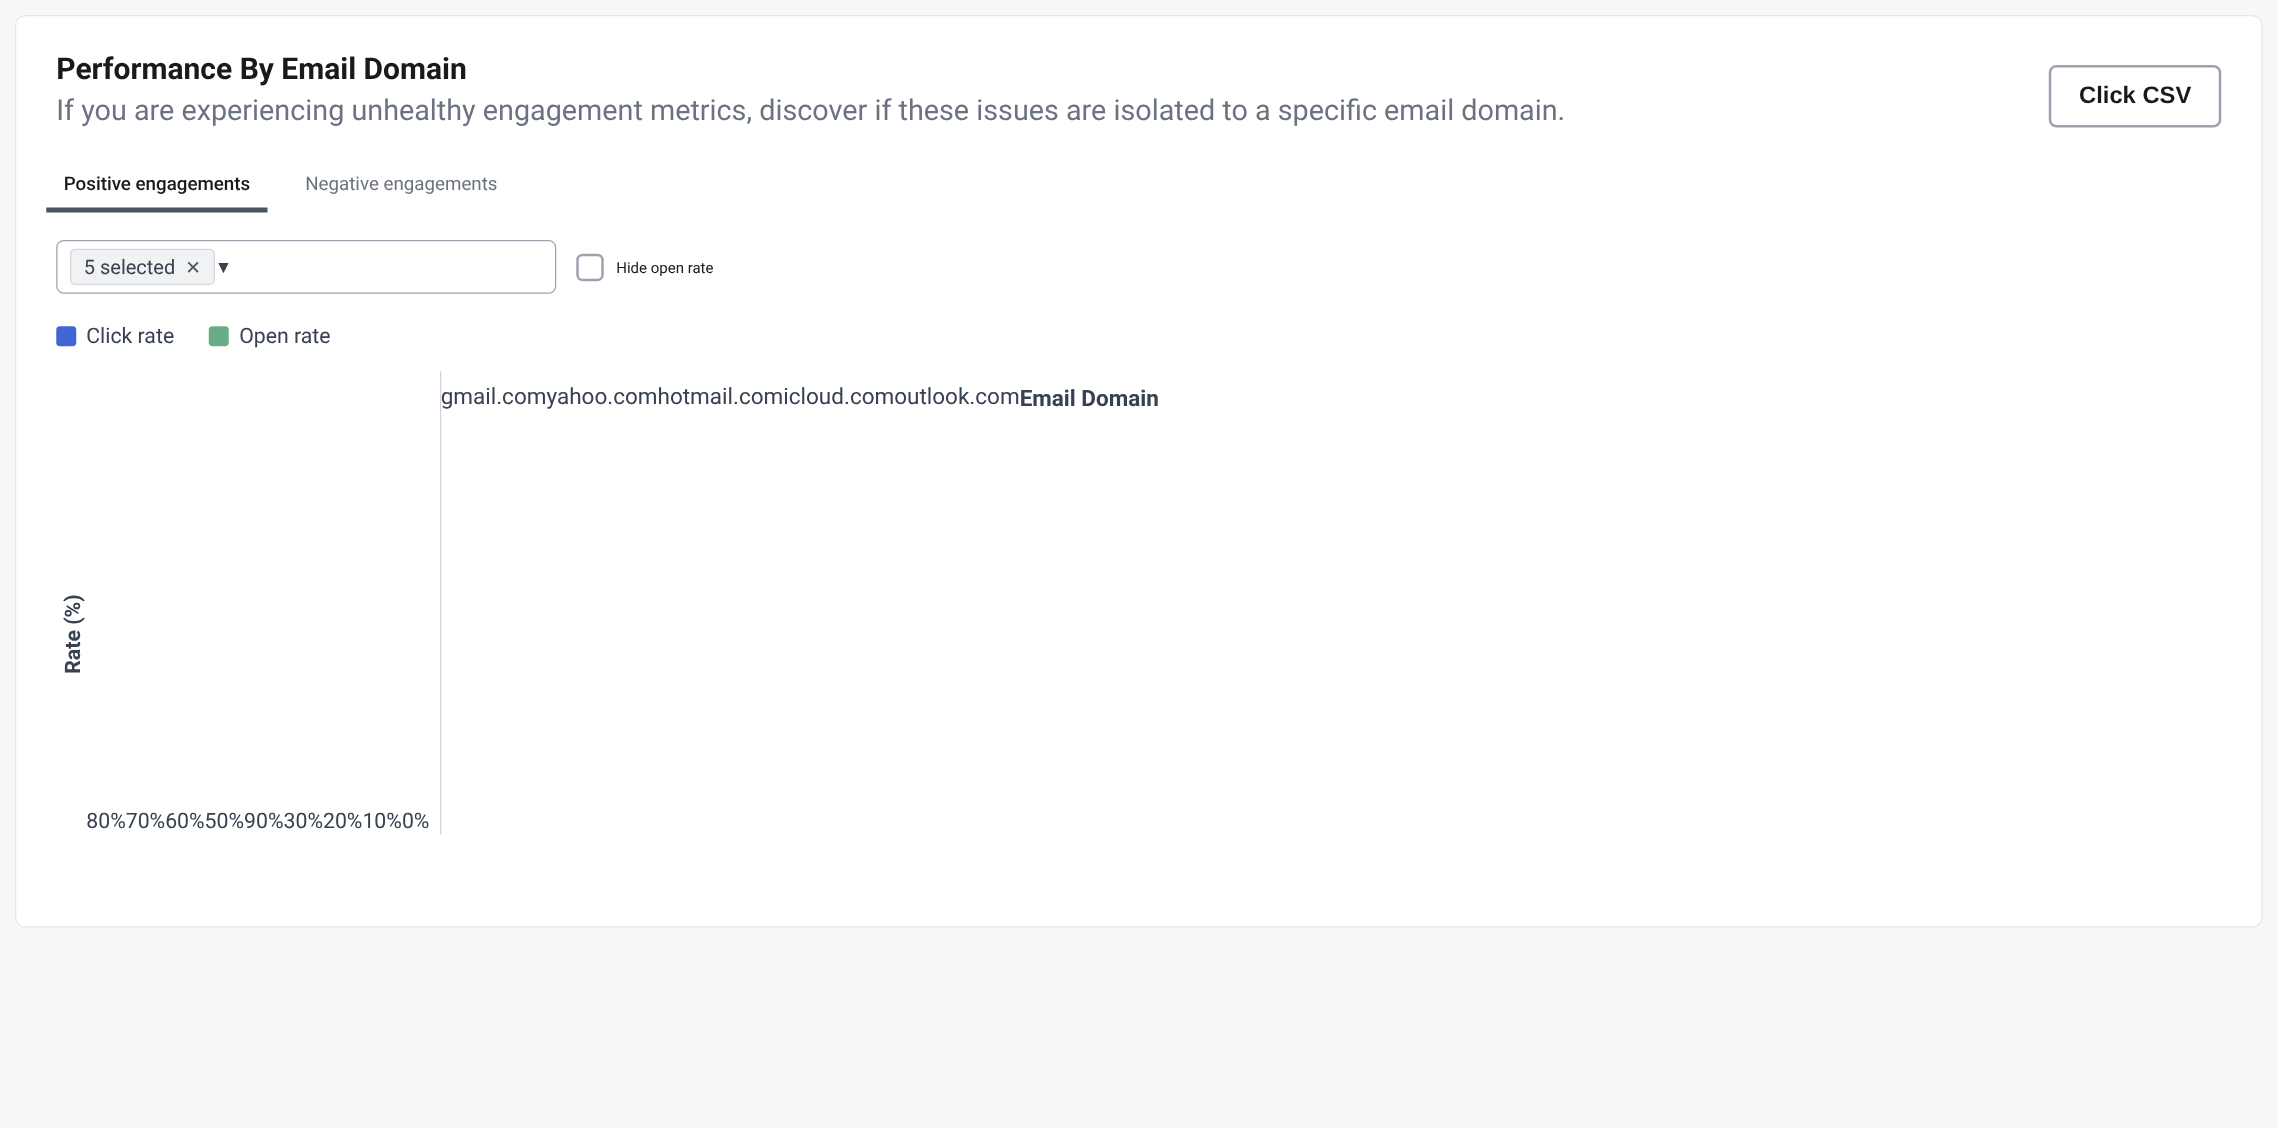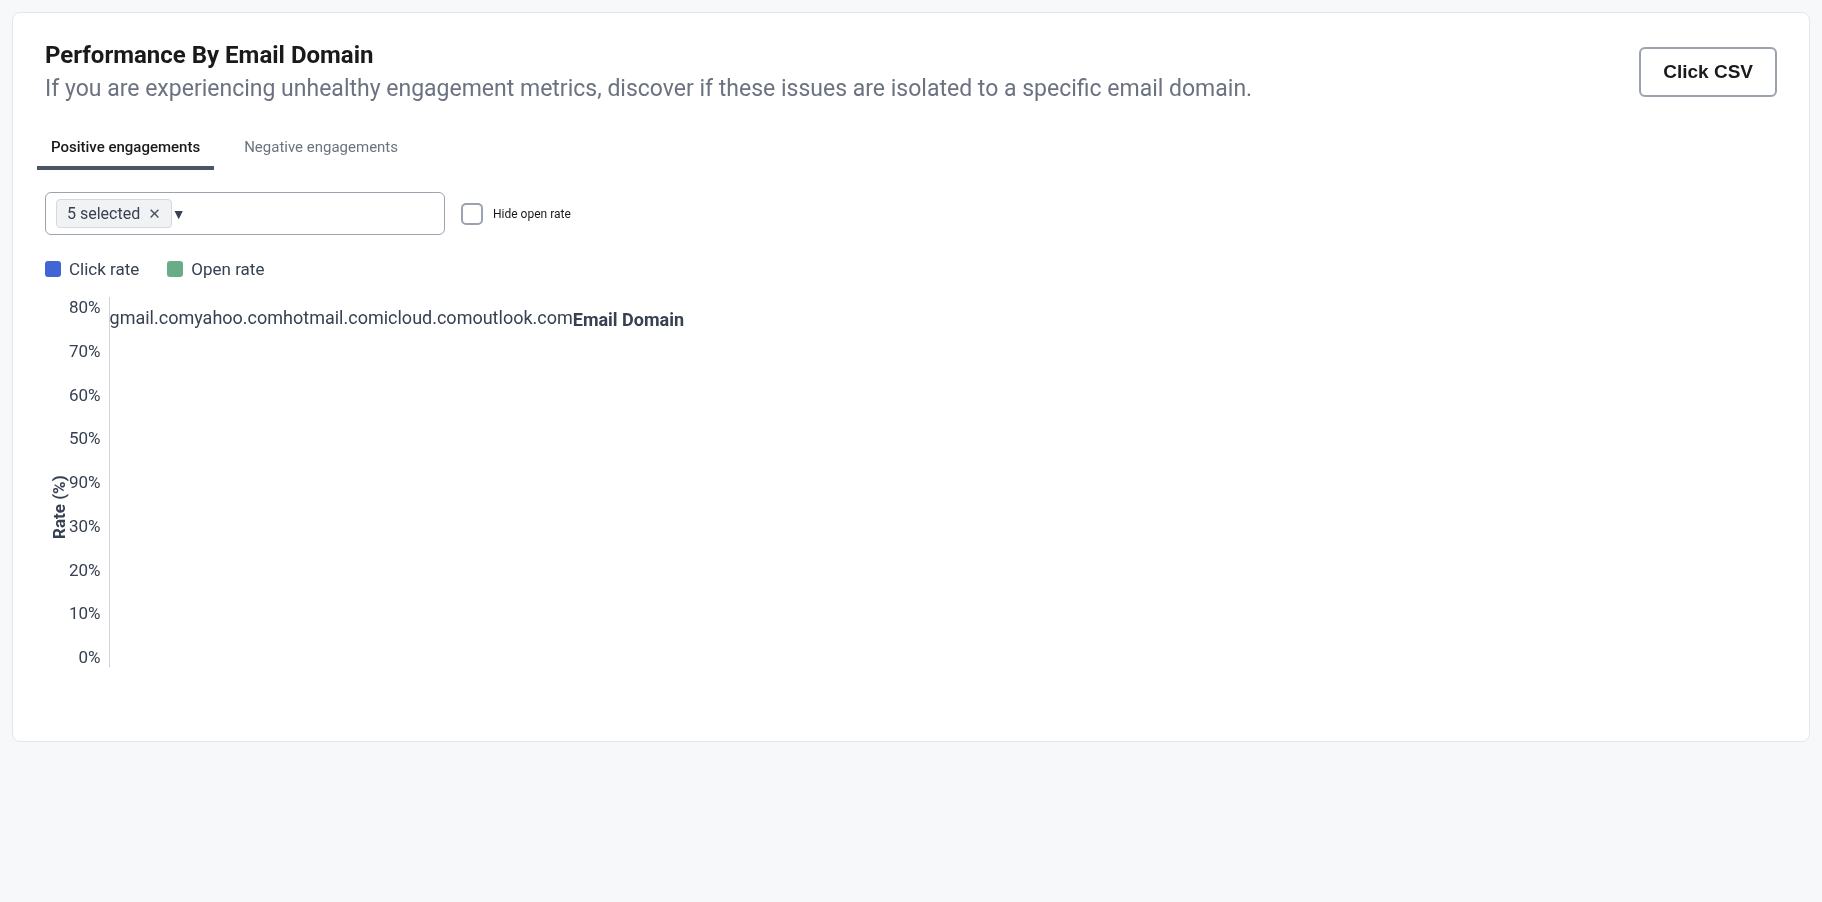--- a/index.html
+++ b/index.html
@@ -12,21 +12,21 @@
   .card {
     background: #fff;
     border: 1px solid #e4e6ea;
     border-radius: 8px;
     padding: 28px 32px 24px 32px;
     width: 100%;
   }
   .header-row {
     display: flex;
     justify-content: space-between;
-    align-items: center;
+    align-items: flex-end;
     margin-bottom: 28px;
   }
   .title {
     font-size: 24px;
     font-weight: 700;
     color: #1a1a1a;
     margin-bottom: 6px;
   }
   .subtitle {
     font-size: 23px;
@@ -149,21 +149,21 @@
     writing-mode: vertical-rl;
     transform: rotate(180deg);
     font-size: 17px;
     font-weight: 700;
     color: #374151;
     text-align: center;
     padding-right: 4px;
   }
   .y-ticks {
     display: flex;
-    flex-direction: column;
+    flex-direction: row;
     justify-content: space-between;
     align-items: flex-end;
     padding-right: 8px;
     height: 370px;
     font-size: 17px;
     color: #374151;
   }
   .plot {
     flex: 1;
     display: flex;

